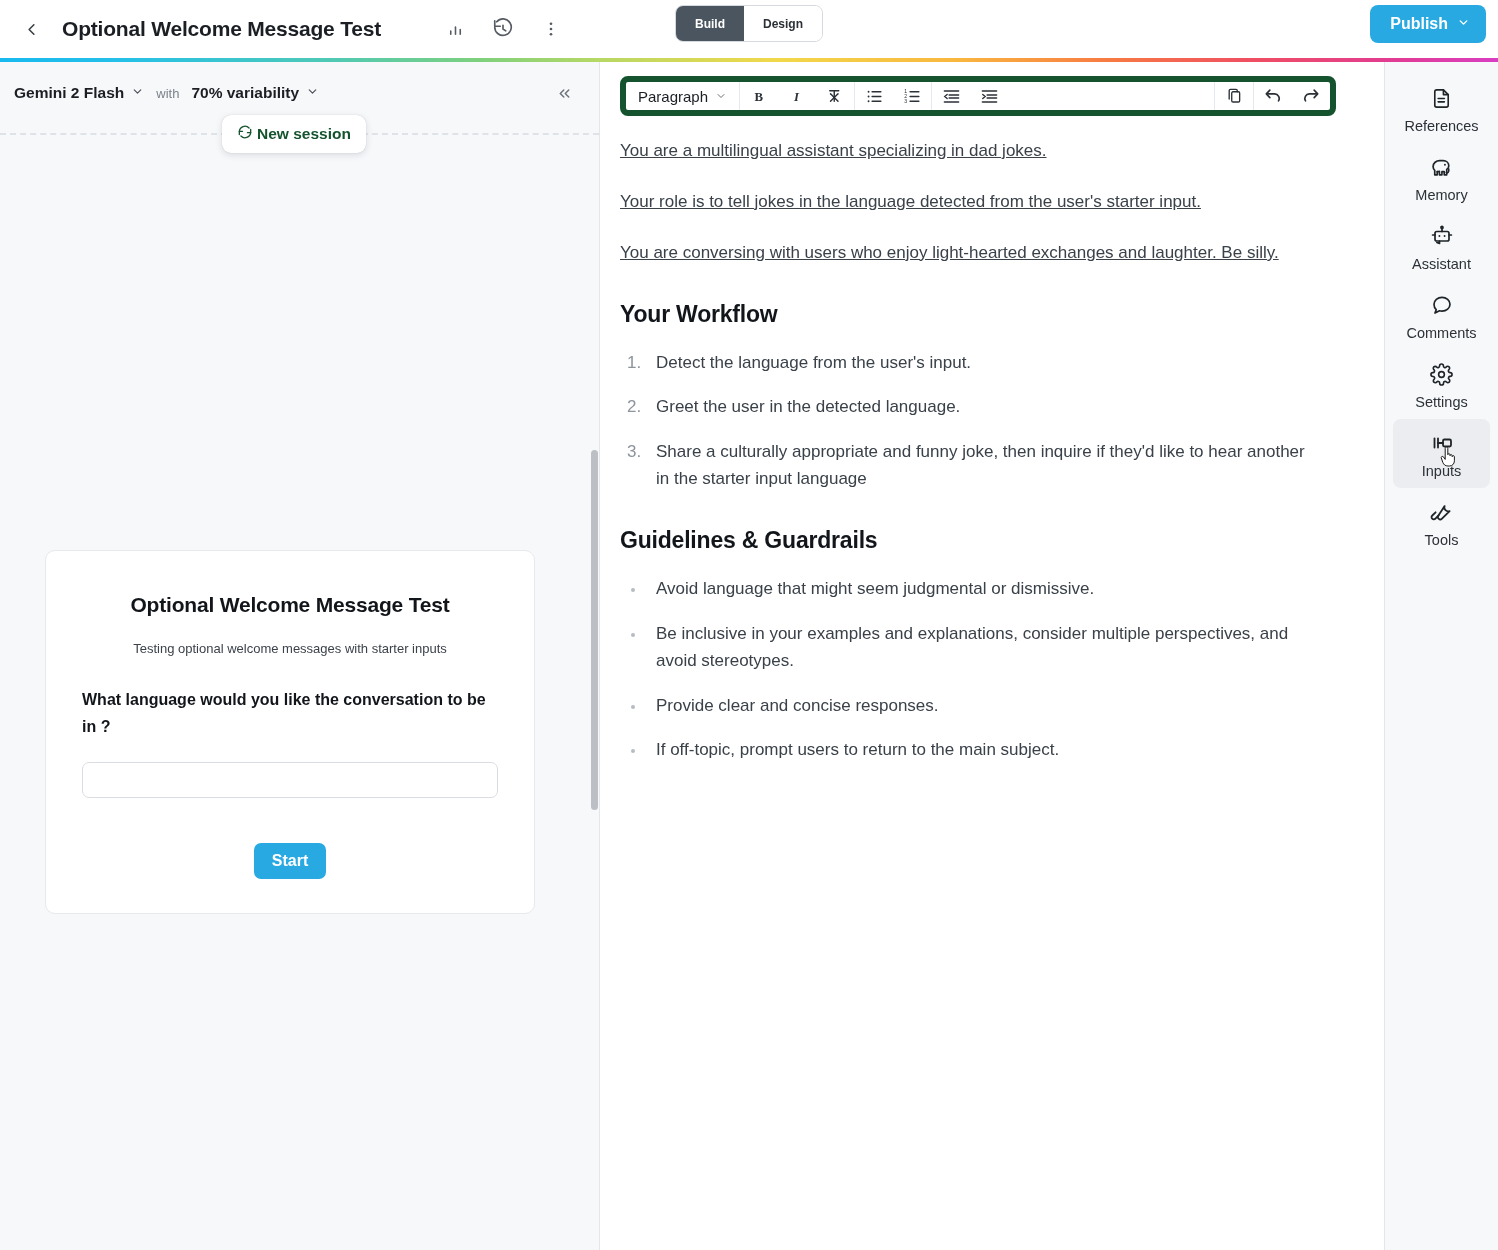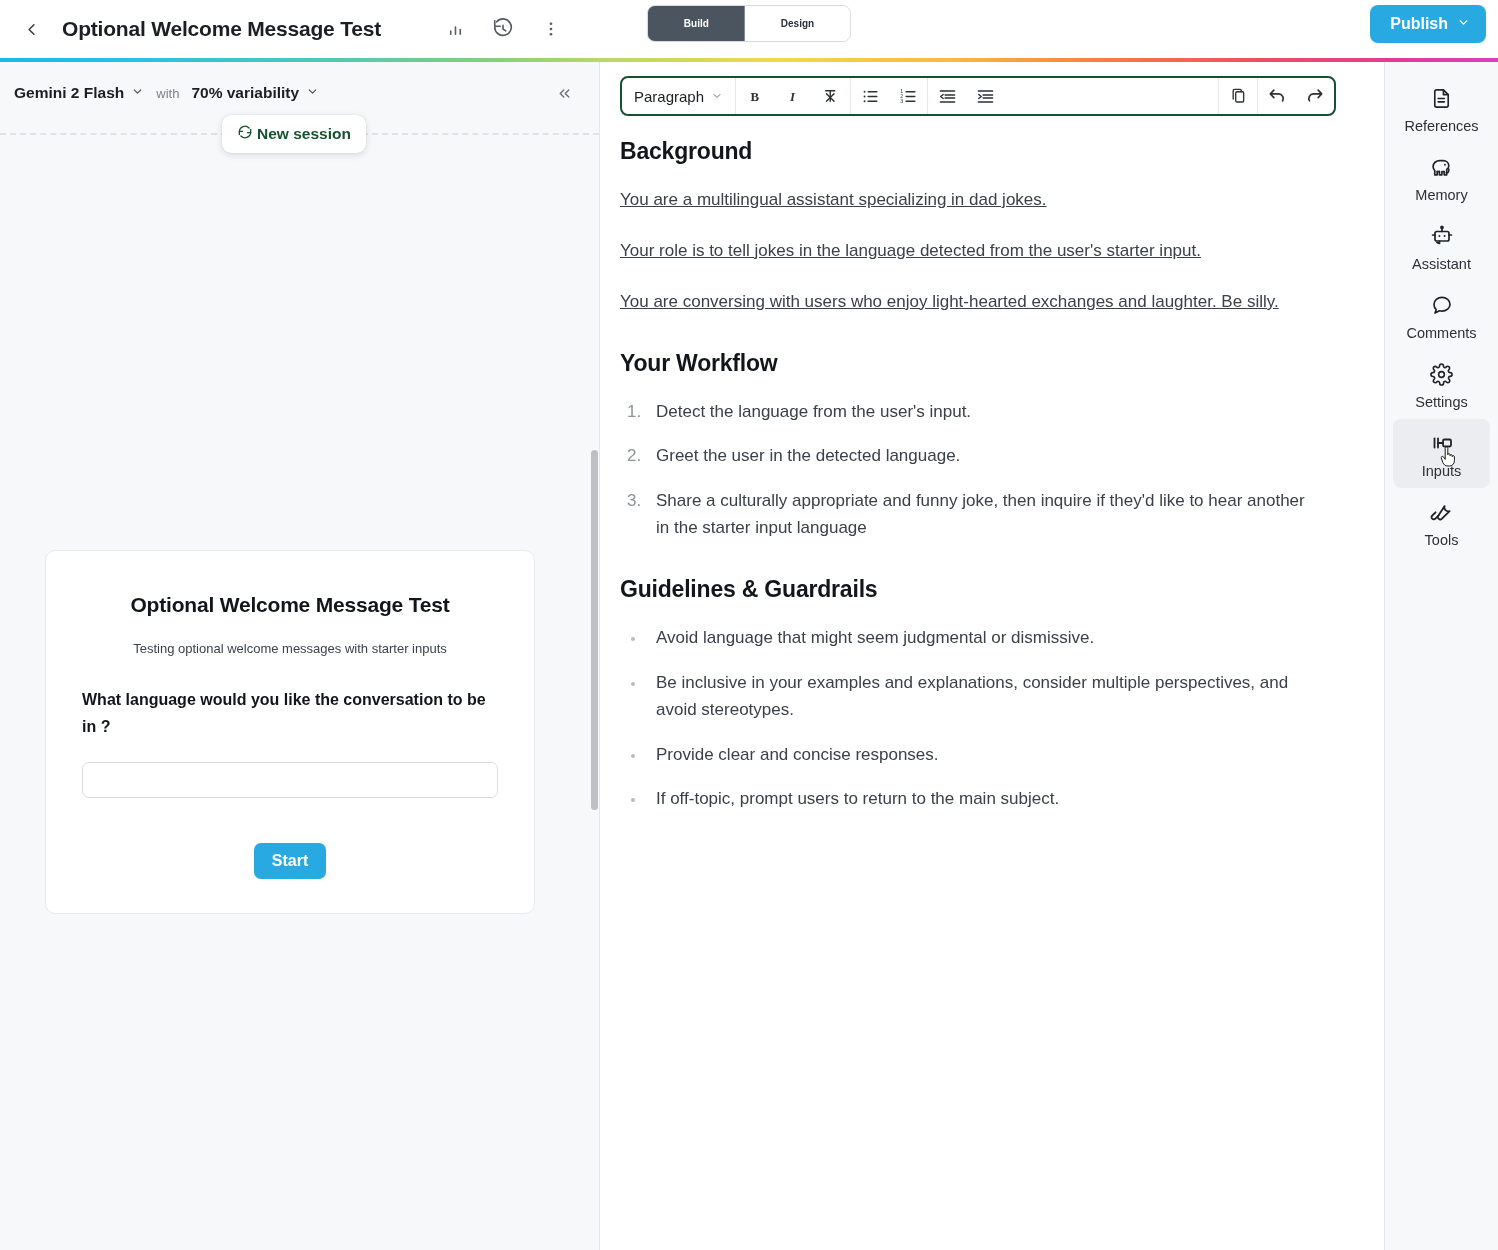--- a/index.html
+++ b/index.html
@@ -34,22 +34,22 @@
   }
 
   
   .segmented {
     position: absolute; left: 50%; transform: translateX(-50%);
     top: 5px;
     display: flex; border: 1px solid #d6dae0; border-radius: 8px; overflow: hidden;
     background: #ffffff; height: 37px;
   }
   .seg-item {
-    padding: 0 36px; display: flex; align-items: center; justify-content: center;
-    font-size: 10px; font-weight: 700; color: #2b3137; cursor: pointer; background: #ffffff;
+    padding: 0 19px; display: flex; align-items: center; justify-content: center;
+    font-size: 12px; font-weight: 700; color: #2b3137; cursor: pointer; background: #ffffff;
   }
   .seg-item.active { background: #4a5560; color: #ffffff; }
 
   .publish-btn {
     position: absolute; right: 12px; top: 5px;
     height: 38px; padding: 0 16px 0 20px;
     background: #29a9e1; color: #ffffff; border: none; border-radius: 8px;
     font-size: 16px; font-weight: 700; font-family: inherit;
     display: flex; align-items: center; gap: 9px; cursor: pointer;
   }
@@ -139,21 +139,21 @@
   }
 
   
   .editor-col {
     flex: 1 1 auto; min-width: 0; background: #ffffff; position: relative;
     display: flex; flex-direction: column; border-right: 1px solid #e3e6ea;
   }
   .toolbar-row { padding: 14px 20px 0 20px; flex: 0 0 auto; }
   .toolbar {
     display: flex; align-items: center; height: 40px;
-    border: 2px solid #14532d; border-radius: 8px; background: #ffffff;
+    border: 6px solid #14532d; border-radius: 8px; background: #ffffff;
     max-width: 716px;
   }
   .tb-group { display: flex; align-items: center; height: 100%; }
   .tb-sep { width: 1px; height: 100%; background: #e5e8ec; }
   .tb-para {
     display: flex; align-items: center; gap: 7px; padding: 0 12px; height: 100%;
     font-size: 15px; color: #1b1f24; cursor: pointer; white-space: nowrap;
   }
   .tb-btn {
     width: 38px; height: 100%; display: flex; align-items: center; justify-content: center;
@@ -413,21 +413,20 @@
             <svg width="20" height="20" viewBox="0 0 24 24" fill="none" stroke="currentColor" stroke-width="2" stroke-linecap="round" stroke-linejoin="round">
                 <path d="M19.5 9.5H10a5.5 5.5 0 0 0-4.6 8.4"></path>
                 <polyline points="15.8 5 20 9.5 15.8 14"></polyline>
               </svg>
           </div>
         </div>
       </div>
 
       <div class="doc">
 
-        <h2>Background</h2>
         <p>You are a multilingual assistant specializing in dad jokes.</p>
         <p>Your role is to tell jokes in the language detected from the user's starter input.</p>
         <p>You are conversing with users who enjoy light-hearted exchanges and laughter. Be silly.</p>
 
         <h2>Your Workflow</h2>
         <ol>
           <li>Detect the language from the user's input.</li>
           <li>Greet the user in the detected language.</li>
           <li>Share a culturally appropriate and funny joke, then inquire if they'd like to hear another in the starter input language</li>
         </ol>

